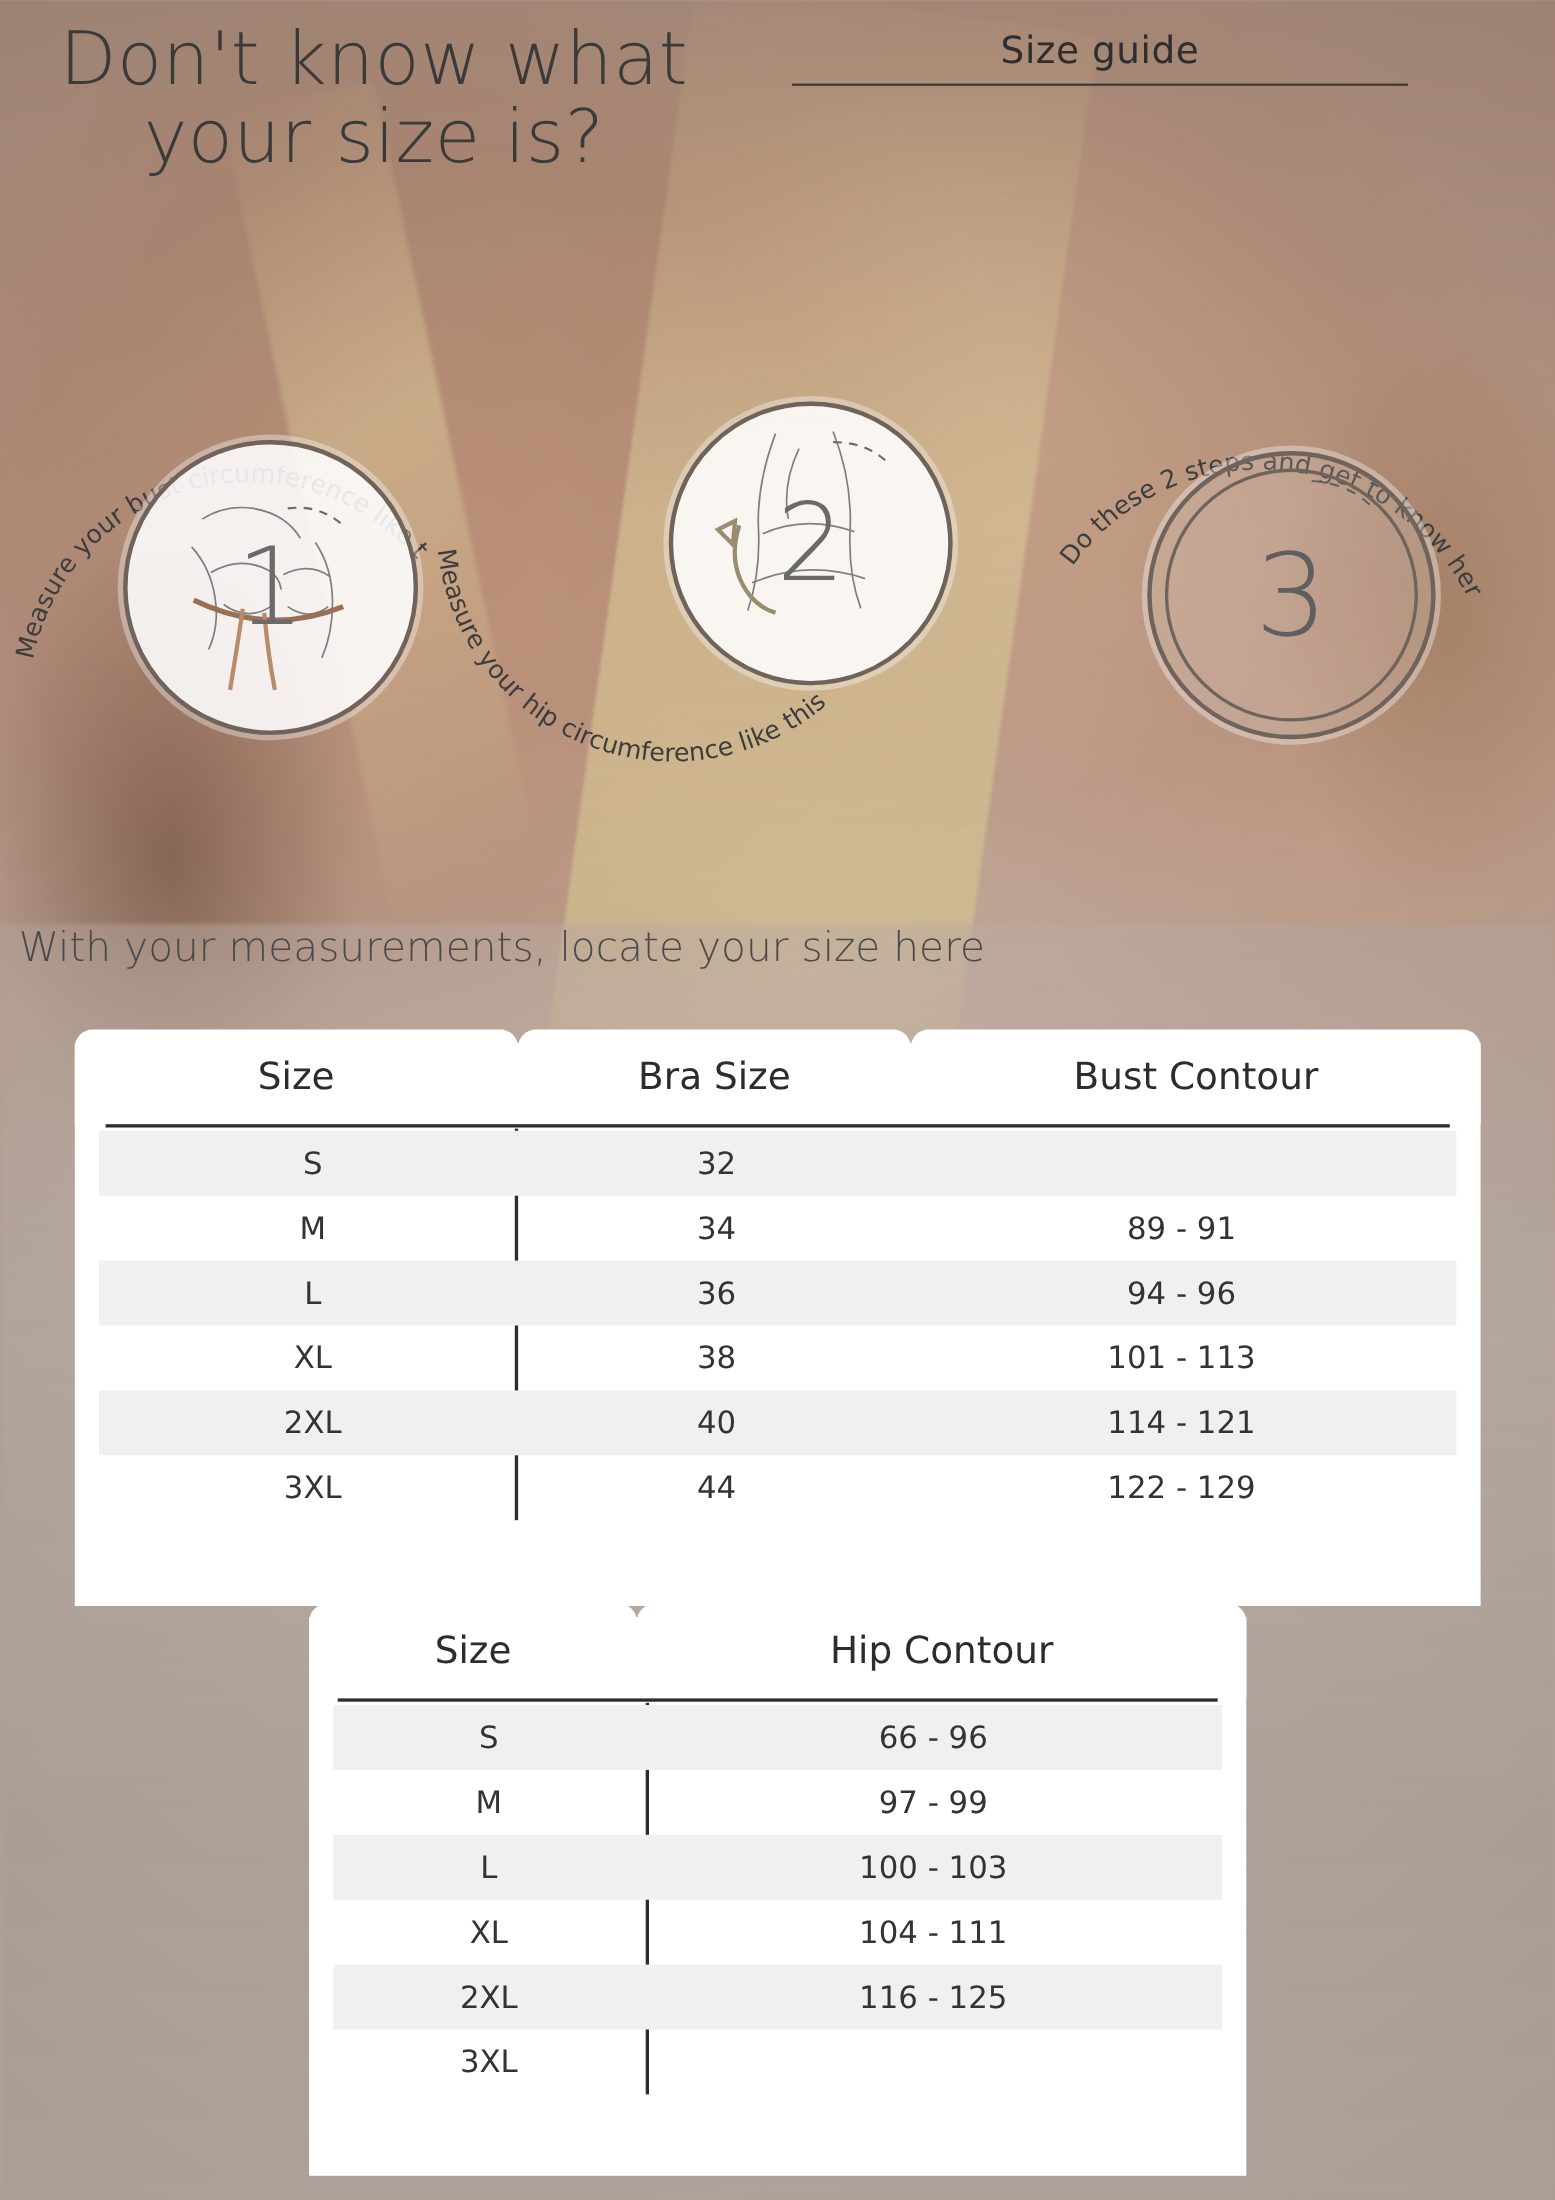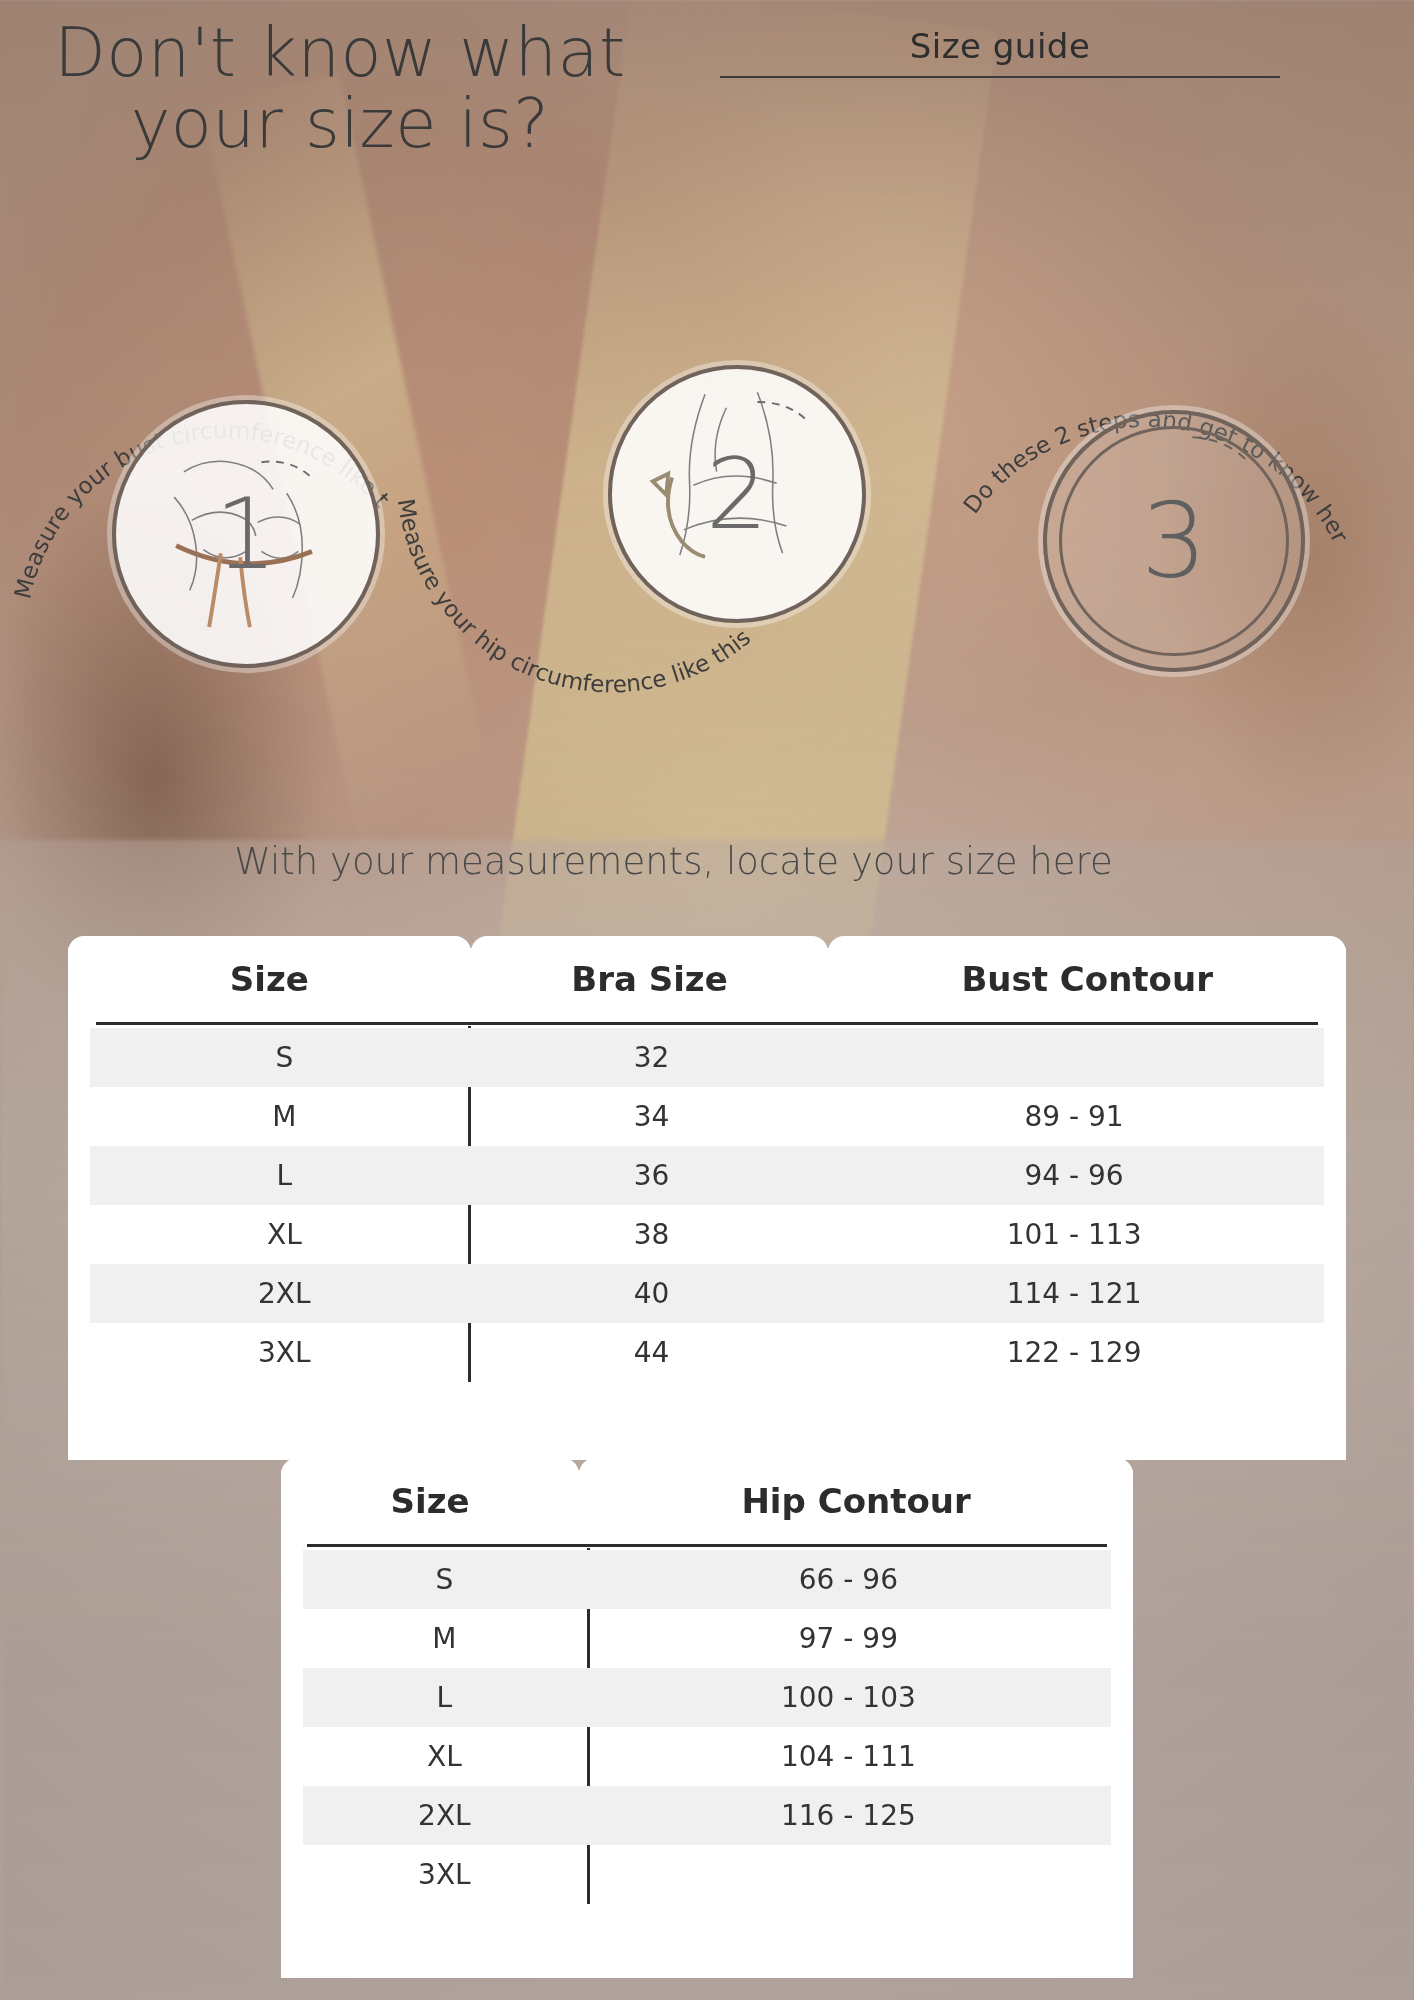--- a/index.html
+++ b/index.html
@@ -110,22 +110,22 @@
     position: absolute; left: 12px; top: 12px; right: 12px; bottom: 12px;
     border-radius: 50%; border: 3px solid #6f635c;
   }
 
   .arc-label { position: absolute; }
   .arc-label svg { overflow: visible; }
   .arc-label text { font-family: "DejaVu Sans", sans-serif; font-size: 23px; fill: #3d3d3d; }
 
   
   .locate {
-    position: absolute; left: 4px; top: 840px; width: 1339px;
-    text-align: center; font-size: 37px; color: #4a4a4a; font-weight: 300;
+    position: absolute; left: 17px; top: 840px; width: 1339px;
+    text-align: left; font-size: 37px; color: #4a4a4a; font-weight: 300;
     font-family: "DejaVu Sans", sans-serif;
   }
 
   
   .table-card {
     position: absolute; background: #ffffff;
   }
   #table1 { left: 68px; top: 948px; width: 1278px; height: 512px; }
   #table2 { left: 281px; top: 1470px; width: 852px; height: 508px; }
 
@@ -165,21 +165,20 @@
 
   .hdr1c1 { width: 31.5%; }
   .hdr1c2 { width: 28%; }
   .hdr1c3 { width: 40.5%; }
   .hdr2c1 { width: 35%; }
   .hdr2c2 { width: 65%; }
 
   .th-pill {
     background: #fff;
     border-radius: 16px 16px 0 0;
-    font-weight: bold;
   }
 </style>
 </head>
 <body>
 
 <div id="page">
 
   <div class="bg-layer">
     <div class="bg-body"></div>
     <div class="bg-hair"></div>

